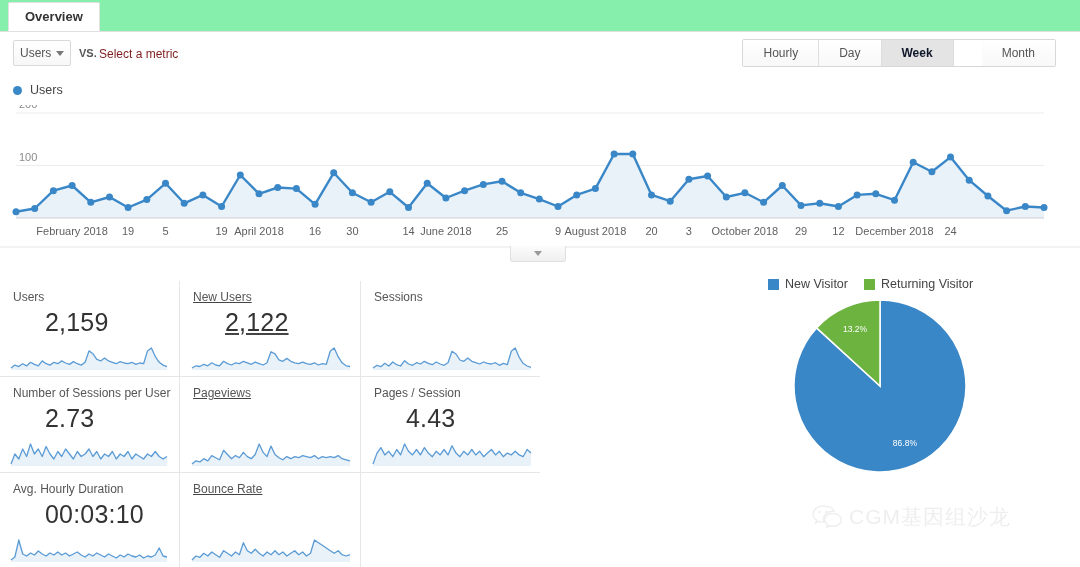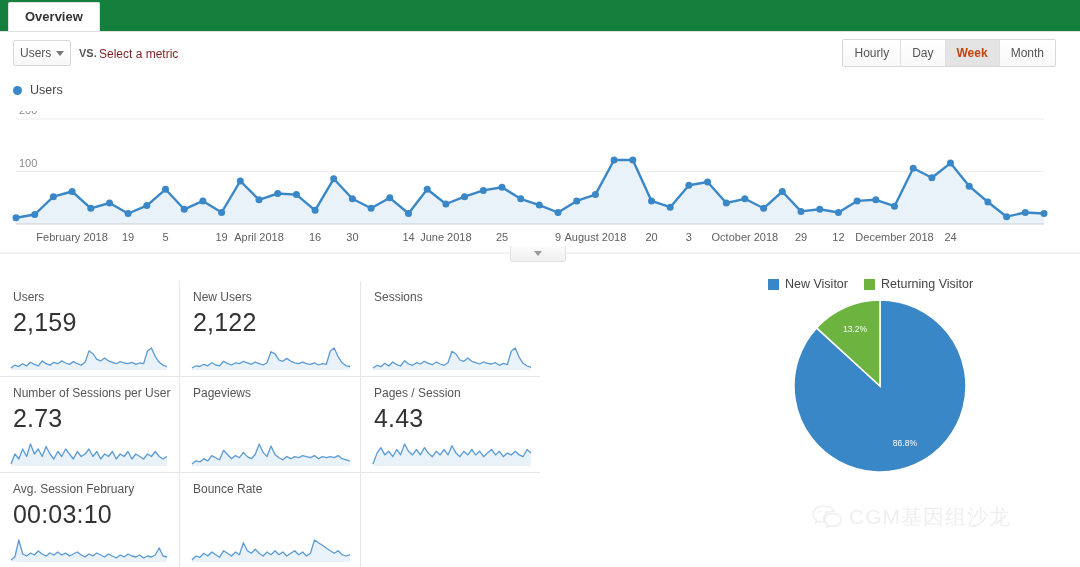--- a/index.html
+++ b/index.html
@@ -12,21 +12,21 @@
     color: #444;
     overflow: hidden;
     position: relative;
   }
 
   
   #tabbar {
     position: absolute; left: 0; top: 0;
     width: 1080px; height: 31px;
     border-bottom: 1px solid #e0e0e0;
-    background: #15803d;
+    background: #86efac;
   }
   #tab-overview {
     position: absolute; left: 8px; top: 2px;
     height: 29px; box-sizing: border-box;
     padding: 0 16px;
     display: flex; align-items: center;
     font-size: 13px; font-weight: bold; color: #333;
     border: 1px solid #e0e0e0;
     border-bottom: 1px solid #fff;
     background: #fff;
@@ -57,38 +57,38 @@
   }
   #select-metric-link {
     position: absolute; left: 99px; top: 16px;
     font-size: 12px; color: #7f1d1d; cursor: pointer;
   }
   #granularity {
     position: absolute; right: 24px; top: 8px;
     display: flex; border: 1px solid #d8d8d8; border-radius: 2px; overflow: hidden;
   }
   #granularity .gbtn {
-    height: 26px; padding: 0 11px;
+    height: 26px; padding: 0 20px;
     display: flex; align-items: center;
     font-size: 12px; color: #555;
     background: linear-gradient(#fff,#f8f8f8);
     border-right: 1px solid #dedede;
     cursor: pointer;
   }
-  #granularity .gbtn:last-child { border-right: none; }
-  #granularity .gbtn.sel { background: #e4e4e4; color: #c2410c; font-weight: bold; }
+  #granularity .gbtn:last-child { border-right: none; margin-left: 28px; }
+  #granularity .gbtn.sel { background: #e4e4e4; color: #0f172a; font-weight: bold; }
 
   
   #chart-panel { position: absolute; left: 0; top: 79px; width: 1080px; height: 178px; }
   #chart-legend { position: absolute; left: 13px; top: 4px; display: flex; align-items: center; }
   #chart-legend .dot {
     width: 9px; height: 9px; border-radius: 50%; background: #3a87c8; margin-right: 8px;
   }
   #chart-legend .txt { font-size: 12.5px; color: #444; }
-  #chart-area { position: absolute; left: 0; top: 32px; width: 944px; height: 152px; text-align: right; }
+  #chart-area { position: absolute; left: 0; top: 26px; width: 944px; height: 152px; text-align: right; }
   #chart-area svg { display: block; }
   .ylab { font-size: 11px; fill: #8b8b8b; font-family: "Liberation Sans", sans-serif; }
   .xlab { font-size: 11px; fill: #5f5f5f; font-family: "Liberation Sans", sans-serif; }
   #chart-collapse {
     position: absolute; left: 510px; top: 246px;
     width: 54px; height: 15px;
     border: 1px solid #e0e0e0; border-top: none;
     border-radius: 0 0 3px 3px;
     background: linear-gradient(#fcfcfc,#efefef);
     display: flex; align-items: center; justify-content: center;
@@ -105,26 +105,26 @@
   
   #metrics { position: absolute; left: 0; top: 281px; width: 540px; height: 286px; }
   .mrow { position: relative; height: 95px; }
   .mrow.r1 { border-bottom: 1px solid #e6e6e6; }
   .mrow.r2 { border-bottom: 1px solid #e6e6e6; }
   .mcard {
     position: absolute; top: 0; height: 95px; box-sizing: border-box;
     padding: 9px 12px 0 13px;
   }
   .mcard.c0 { left: 0;   width: 179px; }
-  .mcard.c1 { left: 179px; width: 181px; border-left: 1px solid #e6e6e6; }
+  .mcard.c1 { left: 179px; width: 181px; border-left: 1px solid #e6e6e6; text-decoration: underline; }
   .mcard.c2 { left: 360px; width: 180px; border-left: 1px solid #e6e6e6; }
   .mcard .mlabel { font-size: 12px; color: #555; line-height: 14px; white-space: nowrap; }
   .mcard .mvalue {
     font-size: 25px; color: #333; line-height: 32px; margin-top: 2px;
-    font-weight: normal; letter-spacing: .2px;
+    font-weight: normal; letter-spacing: .2px; margin-left: 32px;
   }
   .mcard .spark { position: absolute; left: 10px; bottom: 5px; width: 158px; height: 28px; }
   .mcard.c1 .spark, .mcard.c2 .spark { left: 11px; width: 160px; }
 
   
   #pie-panel { position: absolute; left: 740px; top: 272px; width: 340px; height: 230px; }
   #pie-legend { position: absolute; left: 28px; top: 5px; display: flex; align-items: center; }
   #pie-legend .item { display: flex; align-items: center; margin-right: 16px; }
   #pie-legend .sw { width: 11px; height: 11px; margin-right: 6px; }
   #pie-legend .txt { font-size: 12.5px; color: #444; }
@@ -325,21 +325,21 @@
       <div class="mvalue">4.43</div>
       <svg class="spark" viewBox="0 0 160 28">
           <path d="M 1 27 L 1.0 25.0 L 5.0 14.1 L 8.9 8.6 L 12.8 15.9 L 16.8 12.3 L 20.8 17.7 L 24.7 10.5 L 28.6 15.9 L 32.6 5.0 L 36.5 12.3 L 40.5 15.9 L 44.5 10.5 L 48.4 15.9 L 52.4 8.6 L 56.3 14.1 L 60.3 17.7 L 64.2 12.3 L 68.2 15.9 L 72.1 10.5 L 76.0 15.9 L 80.0 6.8 L 84.0 14.1 L 87.9 17.7 L 91.8 12.3 L 95.8 15.9 L 99.8 10.5 L 103.7 15.9 L 107.7 12.3 L 111.6 17.7 L 115.5 14.1 L 119.5 10.5 L 123.5 15.9 L 127.4 12.3 L 131.3 17.7 L 135.3 14.1 L 139.3 15.9 L 143.2 12.3 L 147.2 15.9 L 151.1 17.7 L 155.1 10.5 L 159.0 14.1 L 159 27 Z" fill="#eaf2f9" stroke="none"></path>
           <path d="M 1.0 25.0 L 5.0 14.1 L 8.9 8.6 L 12.8 15.9 L 16.8 12.3 L 20.8 17.7 L 24.7 10.5 L 28.6 15.9 L 32.6 5.0 L 36.5 12.3 L 40.5 15.9 L 44.5 10.5 L 48.4 15.9 L 52.4 8.6 L 56.3 14.1 L 60.3 17.7 L 64.2 12.3 L 68.2 15.9 L 72.1 10.5 L 76.0 15.9 L 80.0 6.8 L 84.0 14.1 L 87.9 17.7 L 91.8 12.3 L 95.8 15.9 L 99.8 10.5 L 103.7 15.9 L 107.7 12.3 L 111.6 17.7 L 115.5 14.1 L 119.5 10.5 L 123.5 15.9 L 127.4 12.3 L 131.3 17.7 L 135.3 14.1 L 139.3 15.9 L 143.2 12.3 L 147.2 15.9 L 151.1 17.7 L 155.1 10.5 L 159.0 14.1" fill="none" stroke="#5b9bd5" stroke-width="1.3" stroke-linejoin="round"></path>
         </svg>
     </div>
   </div>
 
   <div class="mrow r3">
     <div class="mcard c0">
-      <div class="mlabel">Avg. Session February</div>
+      <div class="mlabel">Avg. Hourly Duration</div>
       <div class="mvalue">00:03:10</div>
       <svg class="spark" viewBox="0 0 158 28">
           <path d="M 1 27 L 1.0 25.0 L 4.9 22.0 L 8.8 5.0 L 12.7 19.0 L 16.6 21.0 L 20.5 18.0 L 24.4 20.0 L 28.3 16.0 L 32.2 19.0 L 36.1 21.0 L 40.0 18.0 L 43.9 20.0 L 47.8 17.0 L 51.7 20.0 L 55.6 18.0 L 59.5 21.0 L 63.4 19.0 L 67.3 17.0 L 71.2 20.0 L 75.1 22.0 L 79.0 19.0 L 82.9 21.0 L 86.8 18.0 L 90.7 20.0 L 94.6 22.0 L 98.5 19.0 L 102.4 21.0 L 106.3 23.0 L 110.2 20.0 L 114.1 22.0 L 118.0 19.0 L 121.9 21.0 L 125.8 22.0 L 129.7 20.0 L 133.6 23.0 L 137.5 21.0 L 141.4 22.0 L 145.3 20.0 L 149.2 13.0 L 153.1 21.0 L 157.0 22.0 L 157 27 Z" fill="#eaf2f9" stroke="none"></path>
           <path d="M 1.0 25.0 L 4.9 22.0 L 8.8 5.0 L 12.7 19.0 L 16.6 21.0 L 20.5 18.0 L 24.4 20.0 L 28.3 16.0 L 32.2 19.0 L 36.1 21.0 L 40.0 18.0 L 43.9 20.0 L 47.8 17.0 L 51.7 20.0 L 55.6 18.0 L 59.5 21.0 L 63.4 19.0 L 67.3 17.0 L 71.2 20.0 L 75.1 22.0 L 79.0 19.0 L 82.9 21.0 L 86.8 18.0 L 90.7 20.0 L 94.6 22.0 L 98.5 19.0 L 102.4 21.0 L 106.3 23.0 L 110.2 20.0 L 114.1 22.0 L 118.0 19.0 L 121.9 21.0 L 125.8 22.0 L 129.7 20.0 L 133.6 23.0 L 137.5 21.0 L 141.4 22.0 L 145.3 20.0 L 149.2 13.0 L 153.1 21.0 L 157.0 22.0" fill="none" stroke="#5b9bd5" stroke-width="1.3" stroke-linejoin="round"></path>
         </svg>
     </div>
     <div class="mcard c1">
       <div class="mlabel">Bounce Rate</div>
       <svg class="spark" viewBox="0 0 160 28">
           <path d="M 1 27 L 1.0 25.0 L 5.0 21.0 L 8.9 22.3 L 12.8 18.3 L 16.8 21.0 L 20.8 17.0 L 24.7 19.7 L 28.6 22.3 L 32.6 15.7 L 36.5 18.3 L 40.5 21.0 L 44.5 17.0 L 48.4 19.7 L 52.4 7.7 L 56.3 15.7 L 60.3 18.3 L 64.2 14.3 L 68.2 18.3 L 72.1 21.0 L 76.0 17.0 L 80.0 19.7 L 84.0 15.7 L 87.9 19.7 L 91.8 17.0 L 95.8 21.0 L 99.8 18.3 L 103.7 15.7 L 107.7 19.7 L 111.6 17.0 L 115.5 21.0 L 119.5 18.3 L 123.5 5.0 L 127.4 7.7 L 131.3 10.3 L 135.3 13.0 L 139.3 15.7 L 143.2 18.3 L 147.2 15.7 L 151.1 19.7 L 155.1 21.0 L 159.0 19.7 L 159 27 Z" fill="#eaf2f9" stroke="none"></path>

